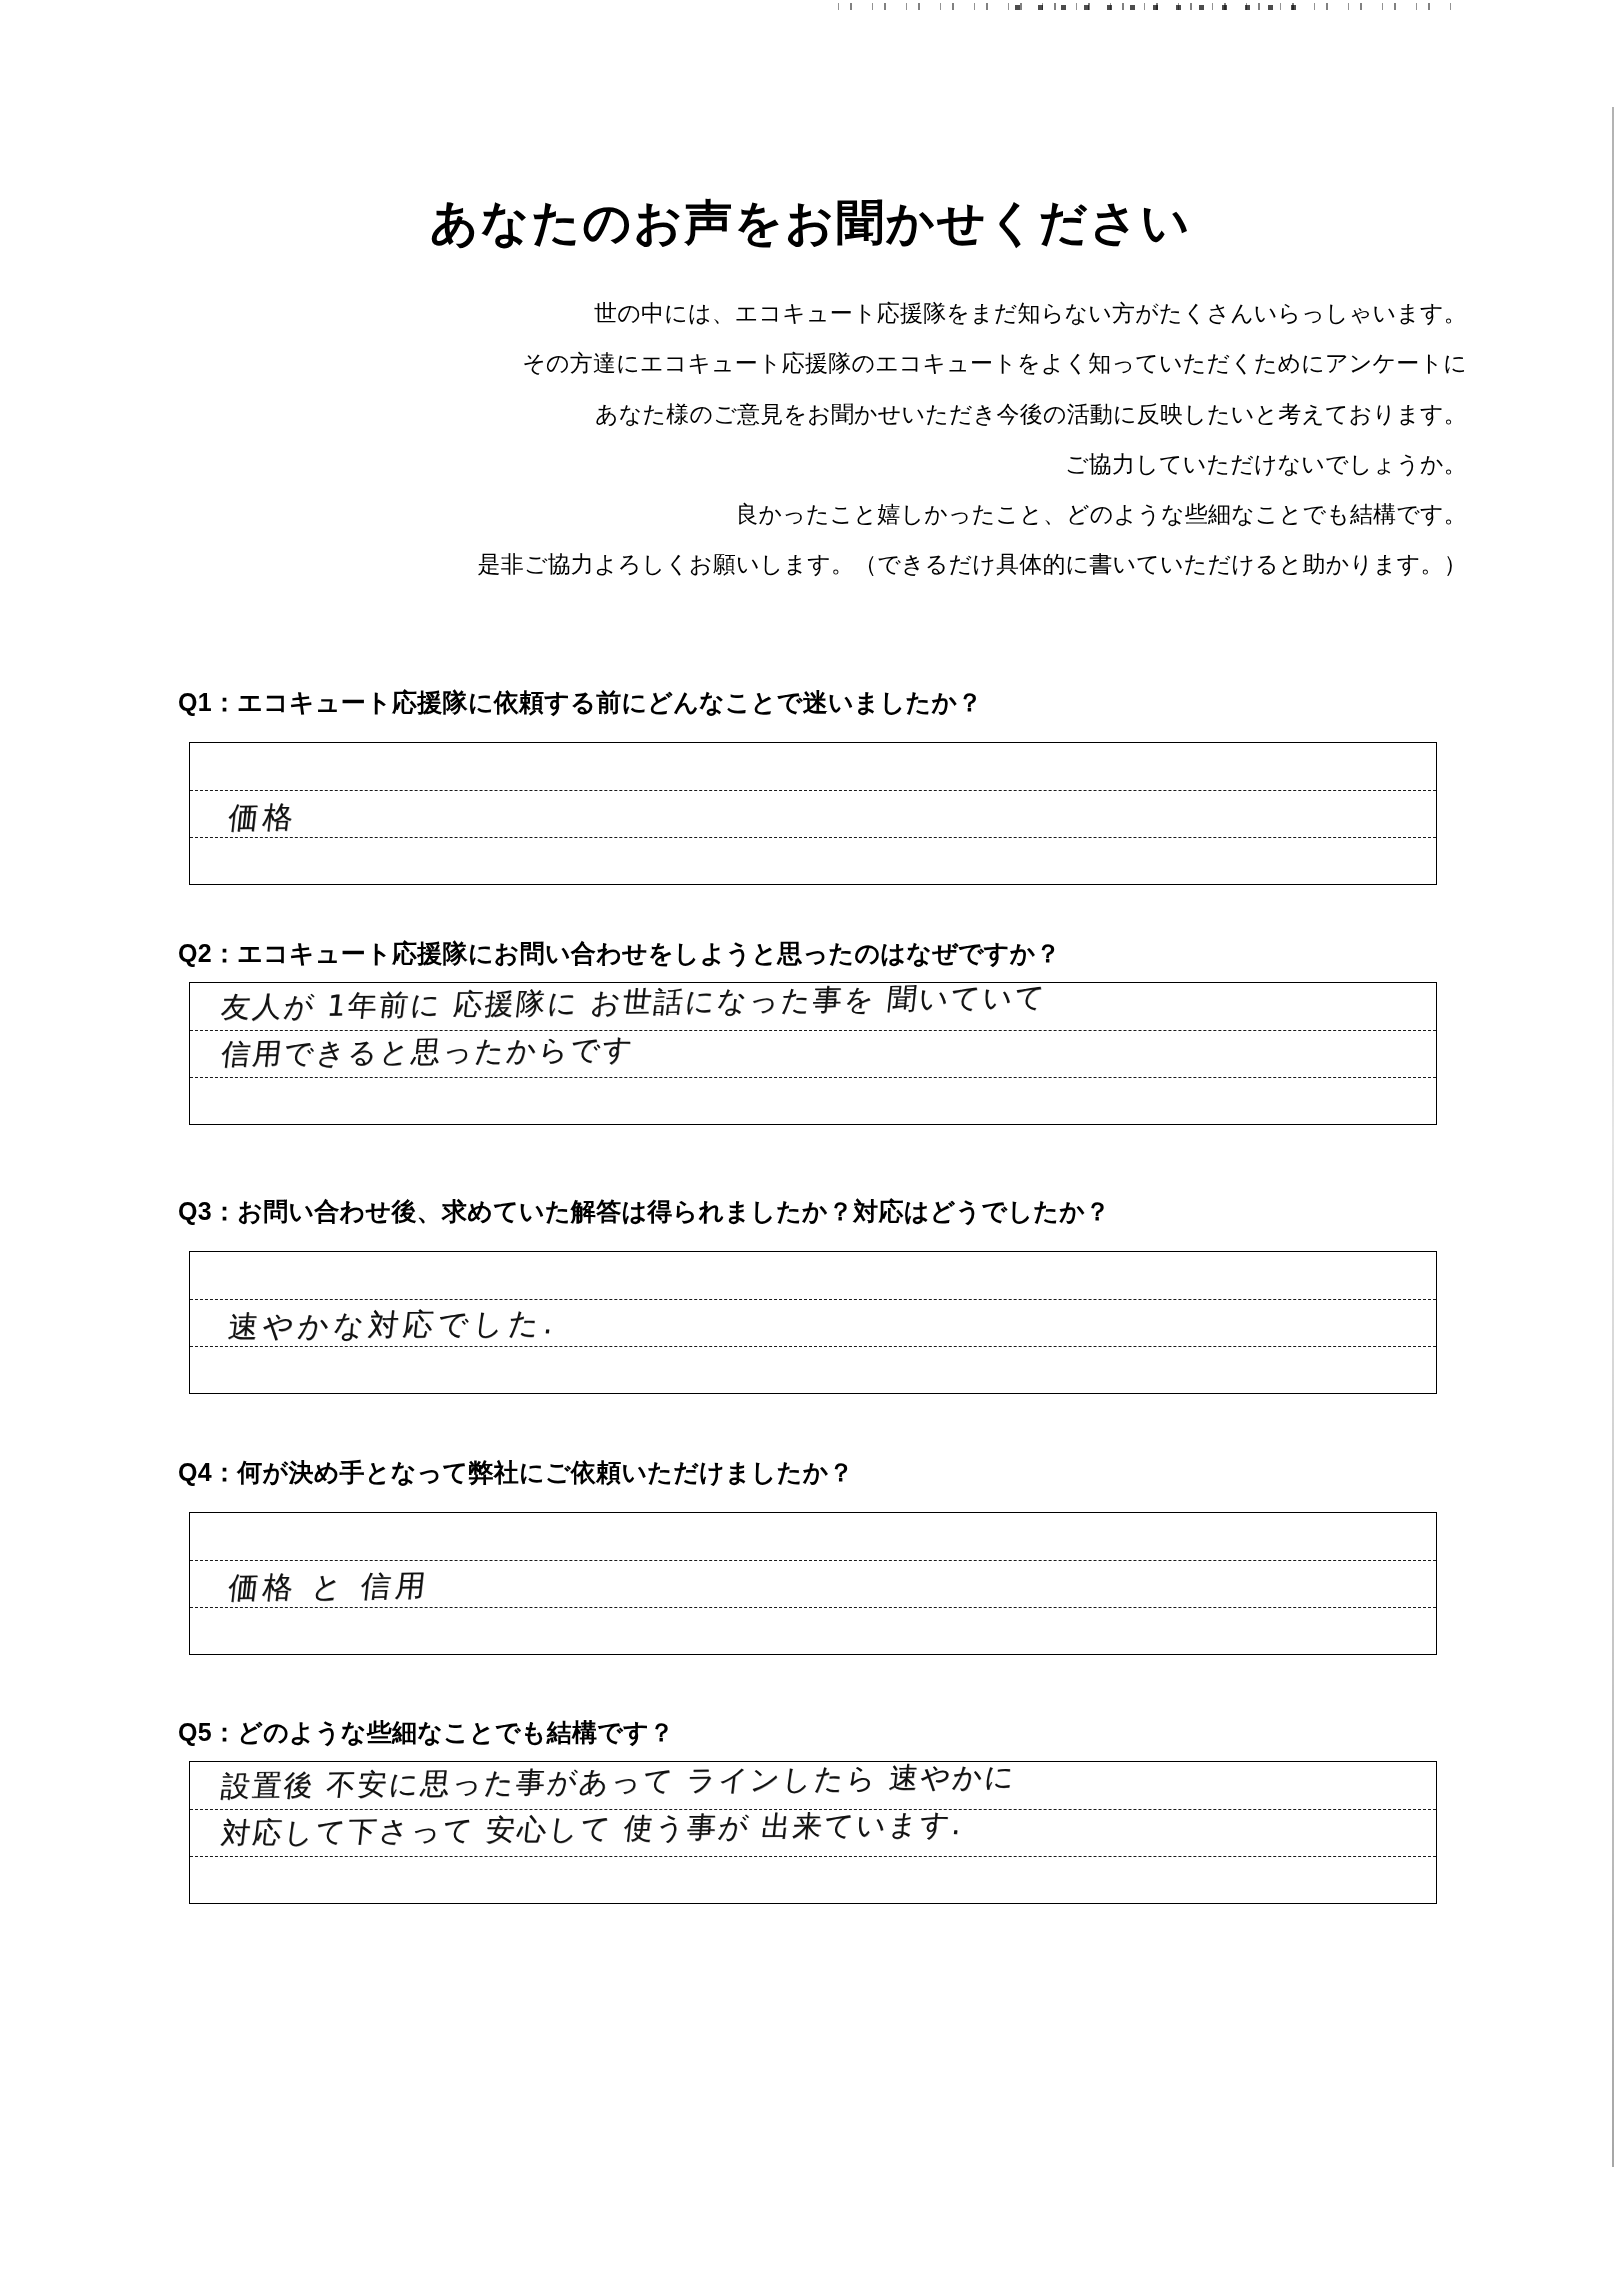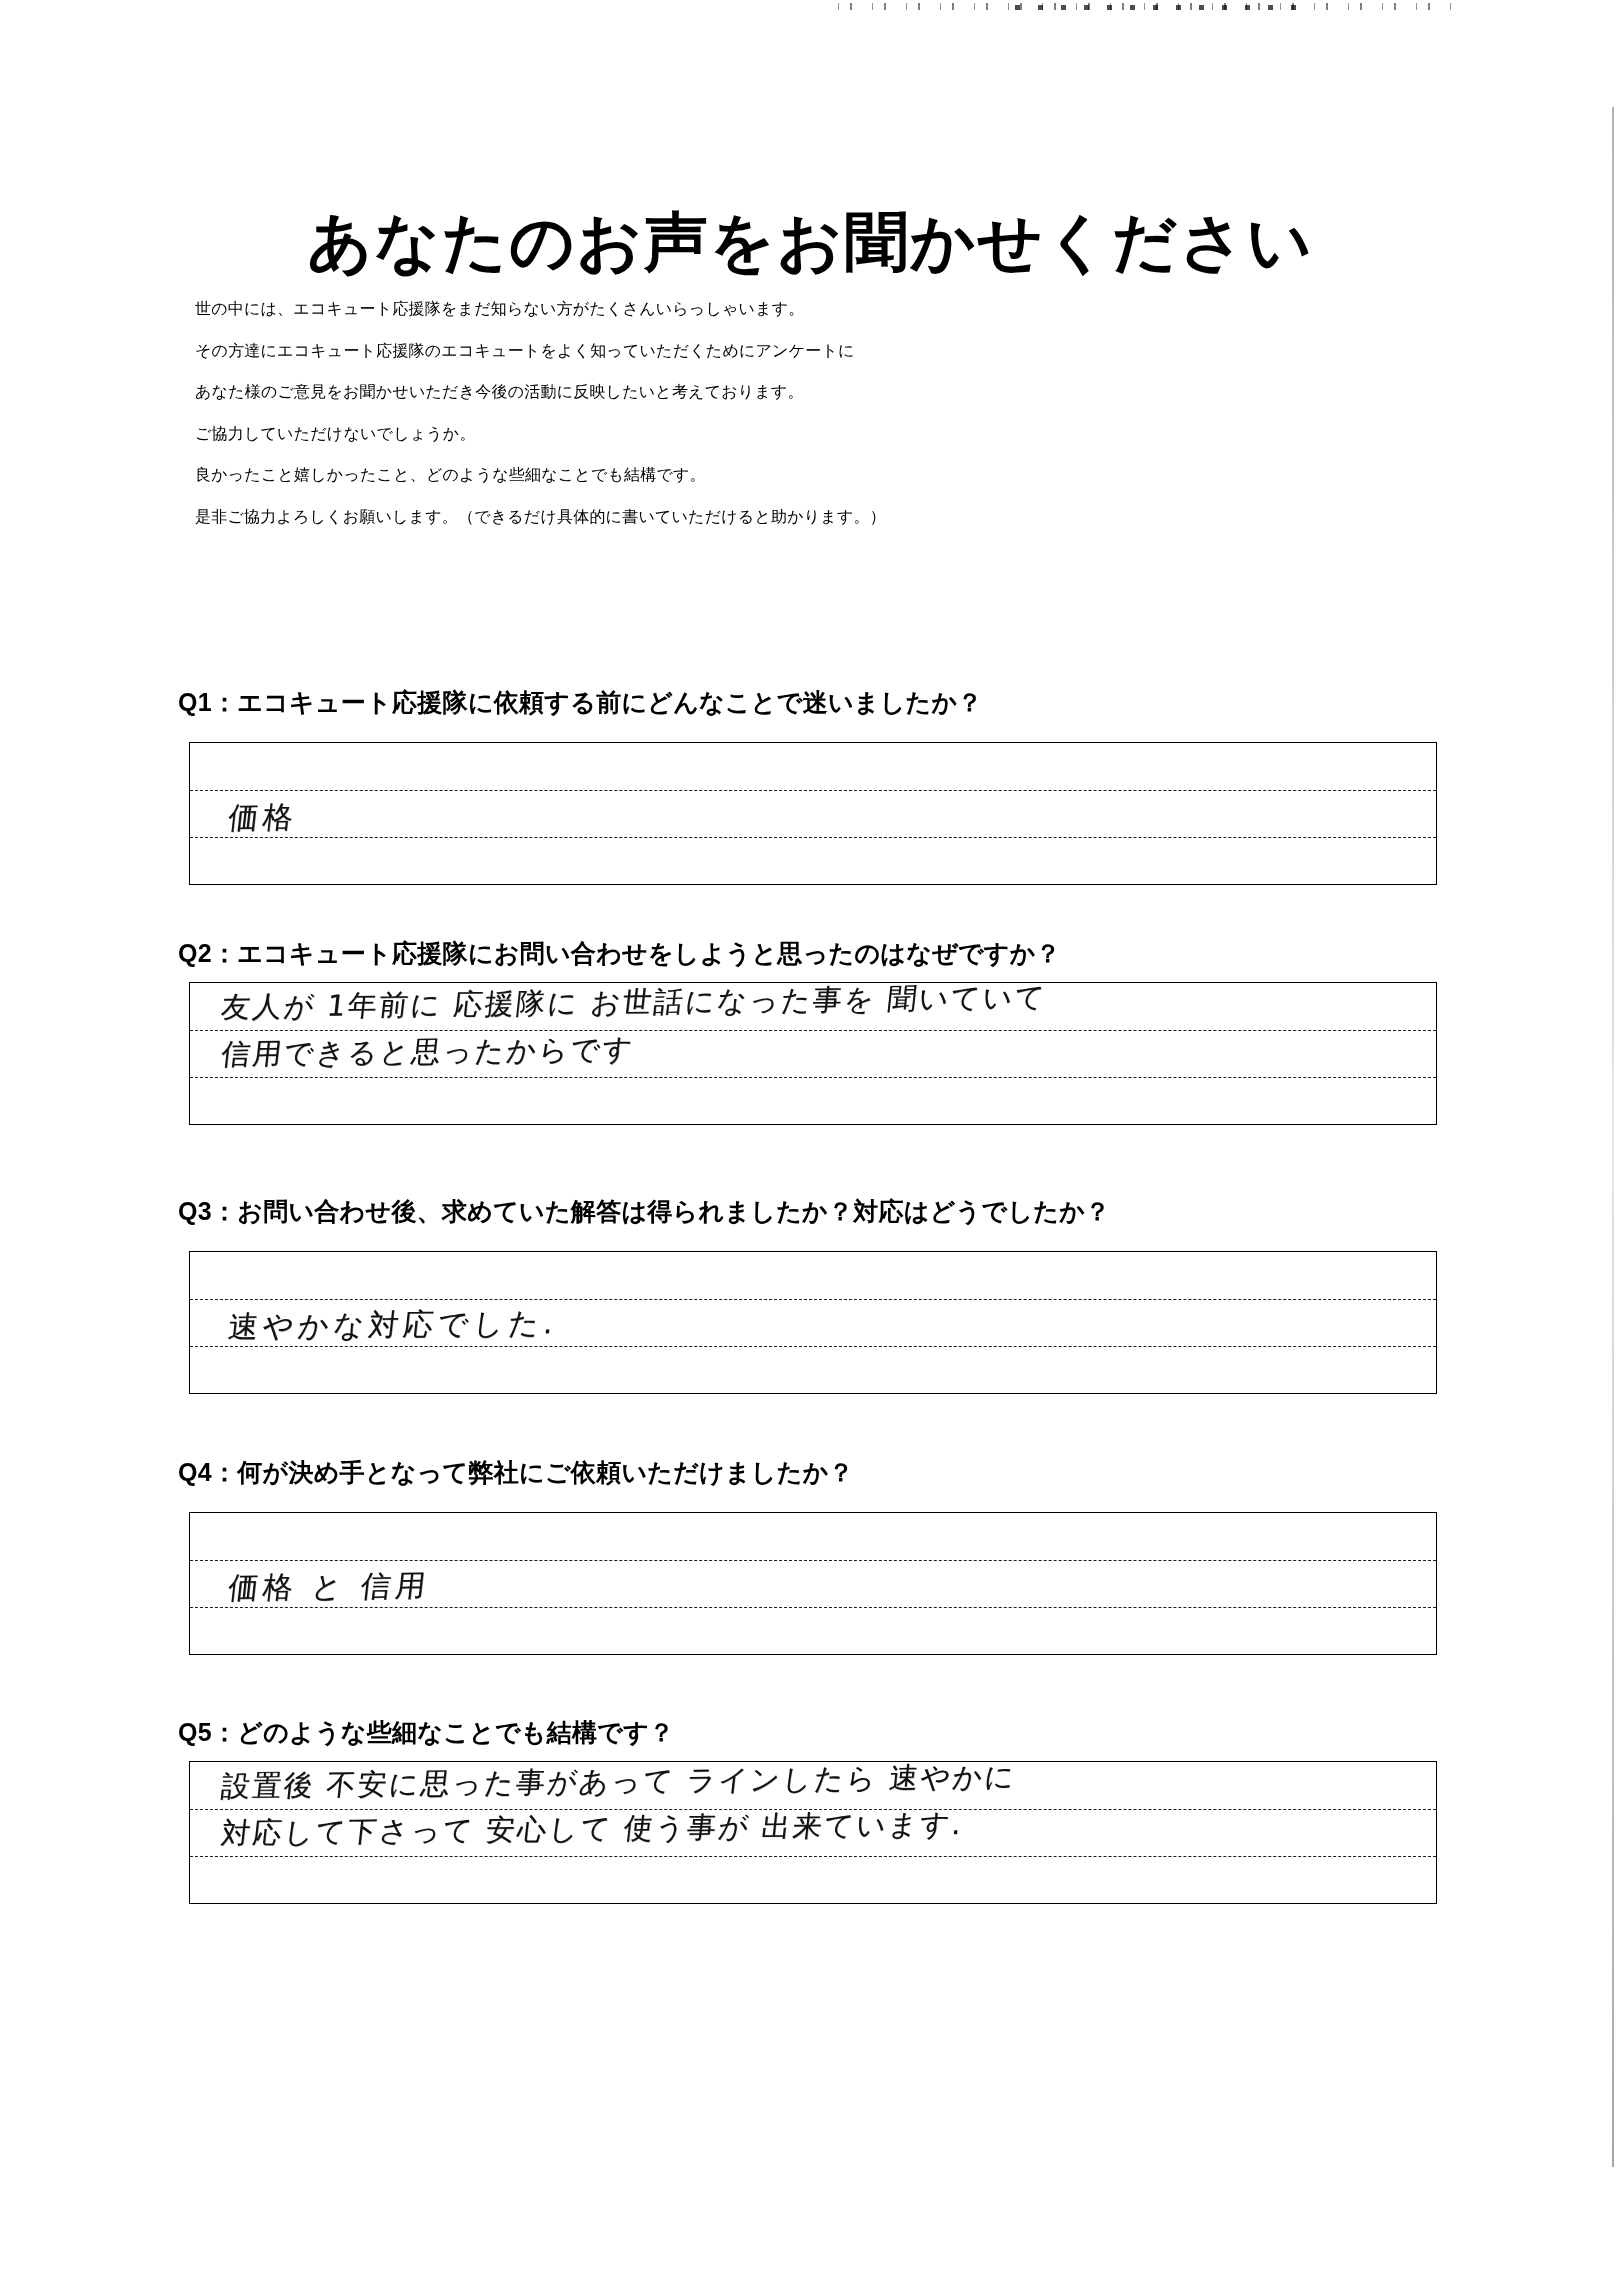--- a/index.html
+++ b/index.html
@@ -57,40 +57,41 @@
     background: linear-gradient(to bottom, rgba(0,0,0,0.30), rgba(0,0,0,0.10), rgba(0,0,0,0.35));
   }
 
   
   .doc-title {
     position: absolute;
     top: 163px;
     left: 0;
     width: 1621px;
     text-align: center;
-    font-size: 64px;
+    font-size: 48px;
     font-weight: bold;
     letter-spacing: 1.8px;
     line-height: 1.15;
     white-space: nowrap;
   }
 
   
   .intro {
     position: absolute;
     top: 299px;
     left: 195px;
     width: 1272px;
   }
   .intro p {
     margin: 0 0 21.5px 0;
-    font-size: 16px;
+    font-size: 23px;
     line-height: 1.25;
     letter-spacing: 0.2px;
     white-space: nowrap;
+    text-align: right;
   }
 
   
   .question-block { position: absolute; left: 0; width: 1621px; }
   .q-heading {
     position: absolute;
     left: 178px;
     top: 0;
     font-size: 25px;
     font-weight: bold;

